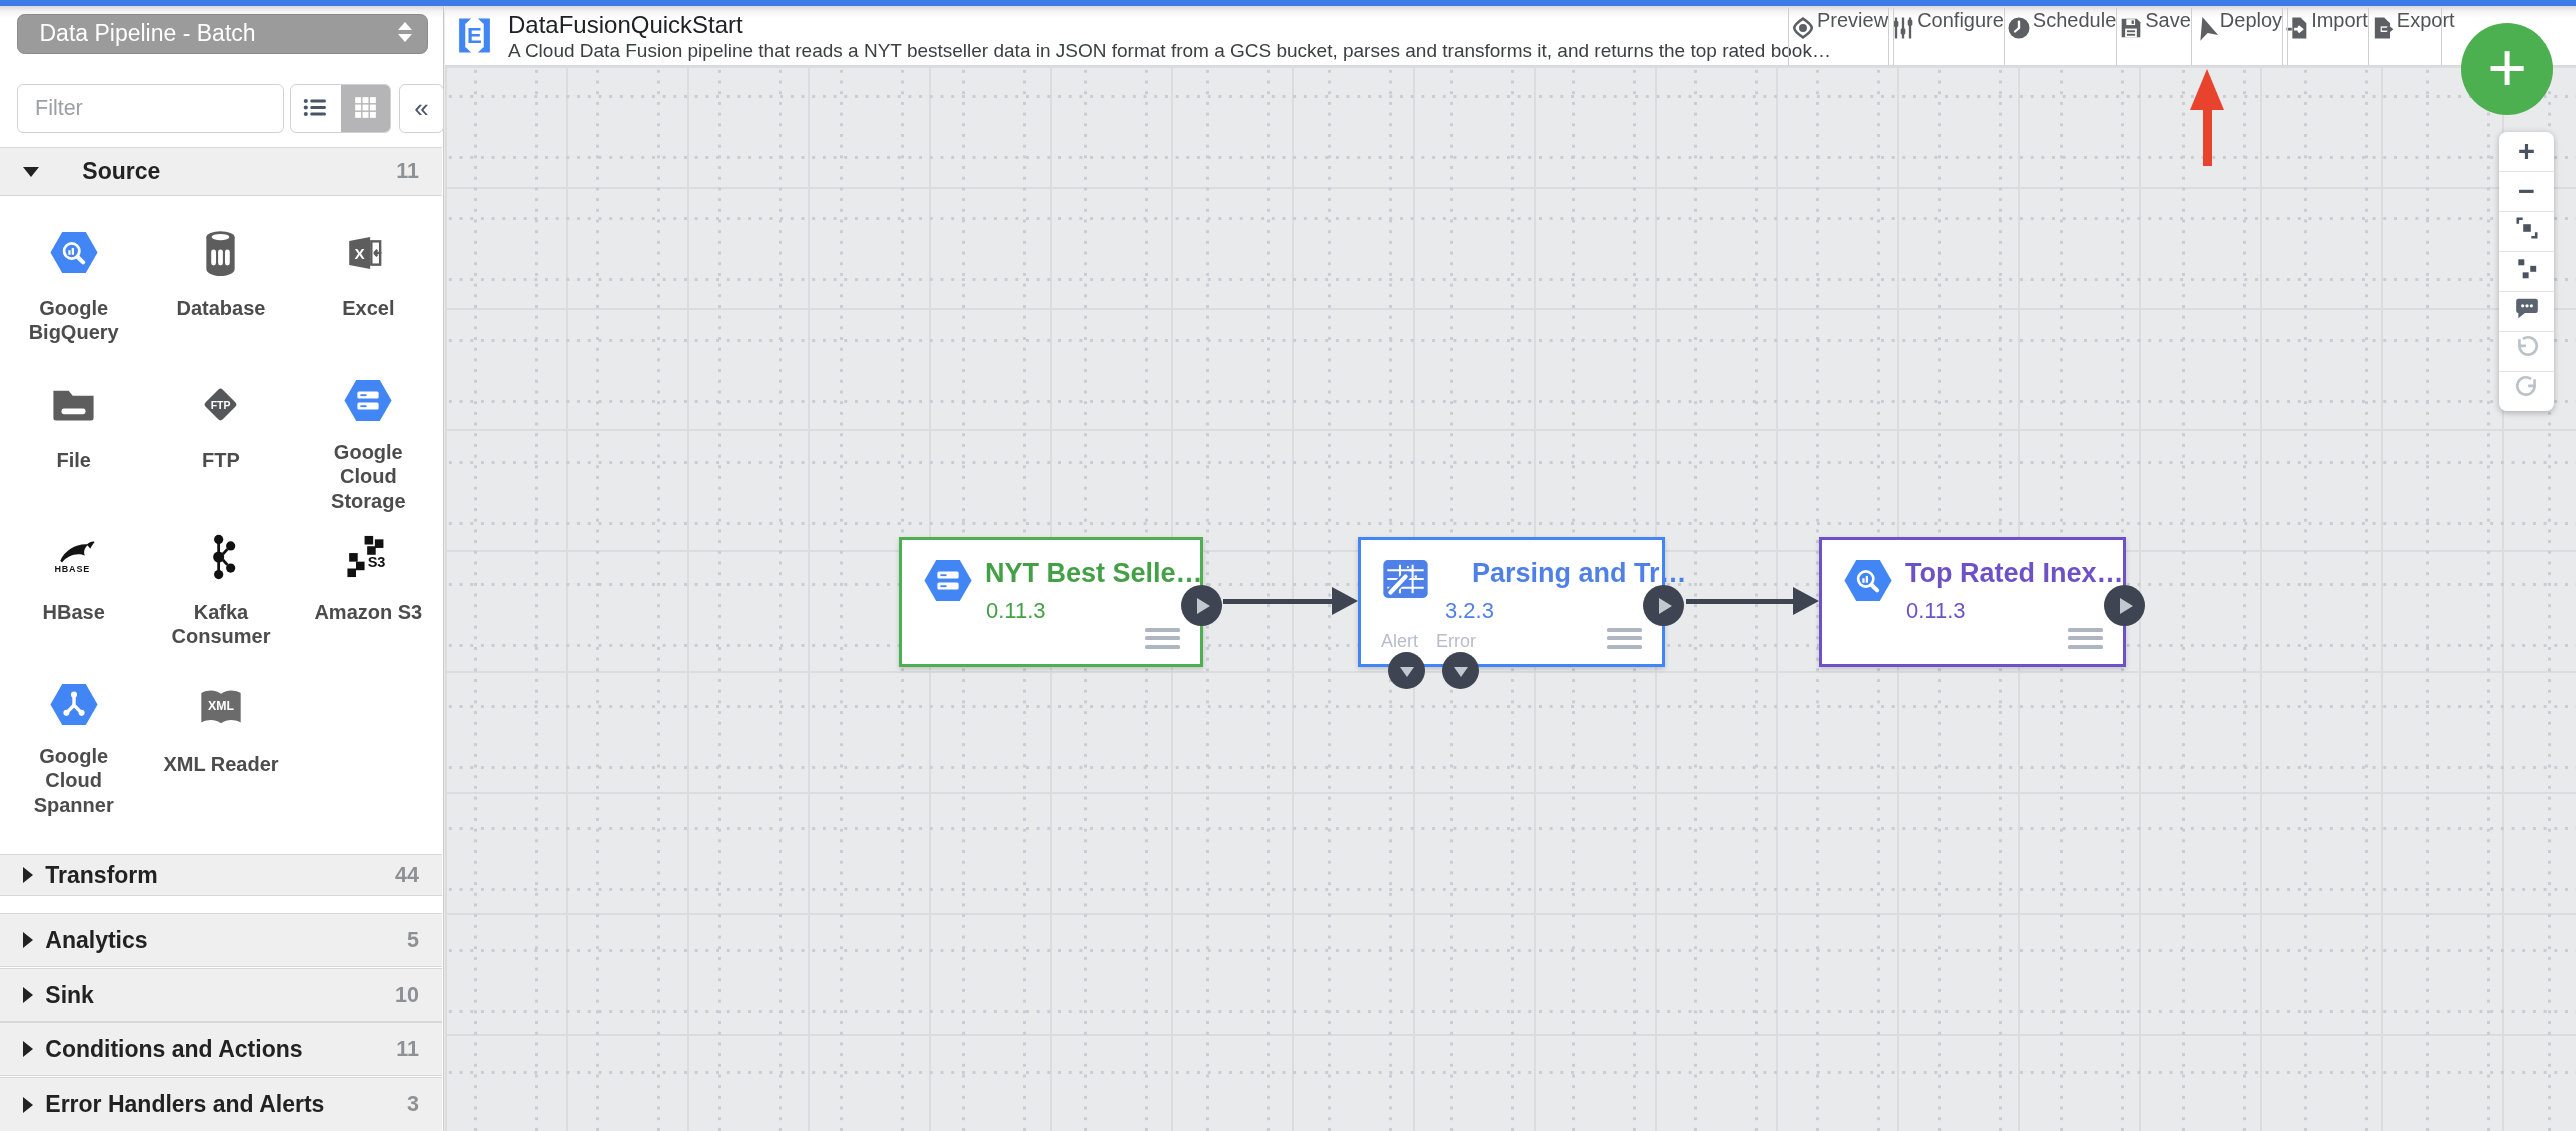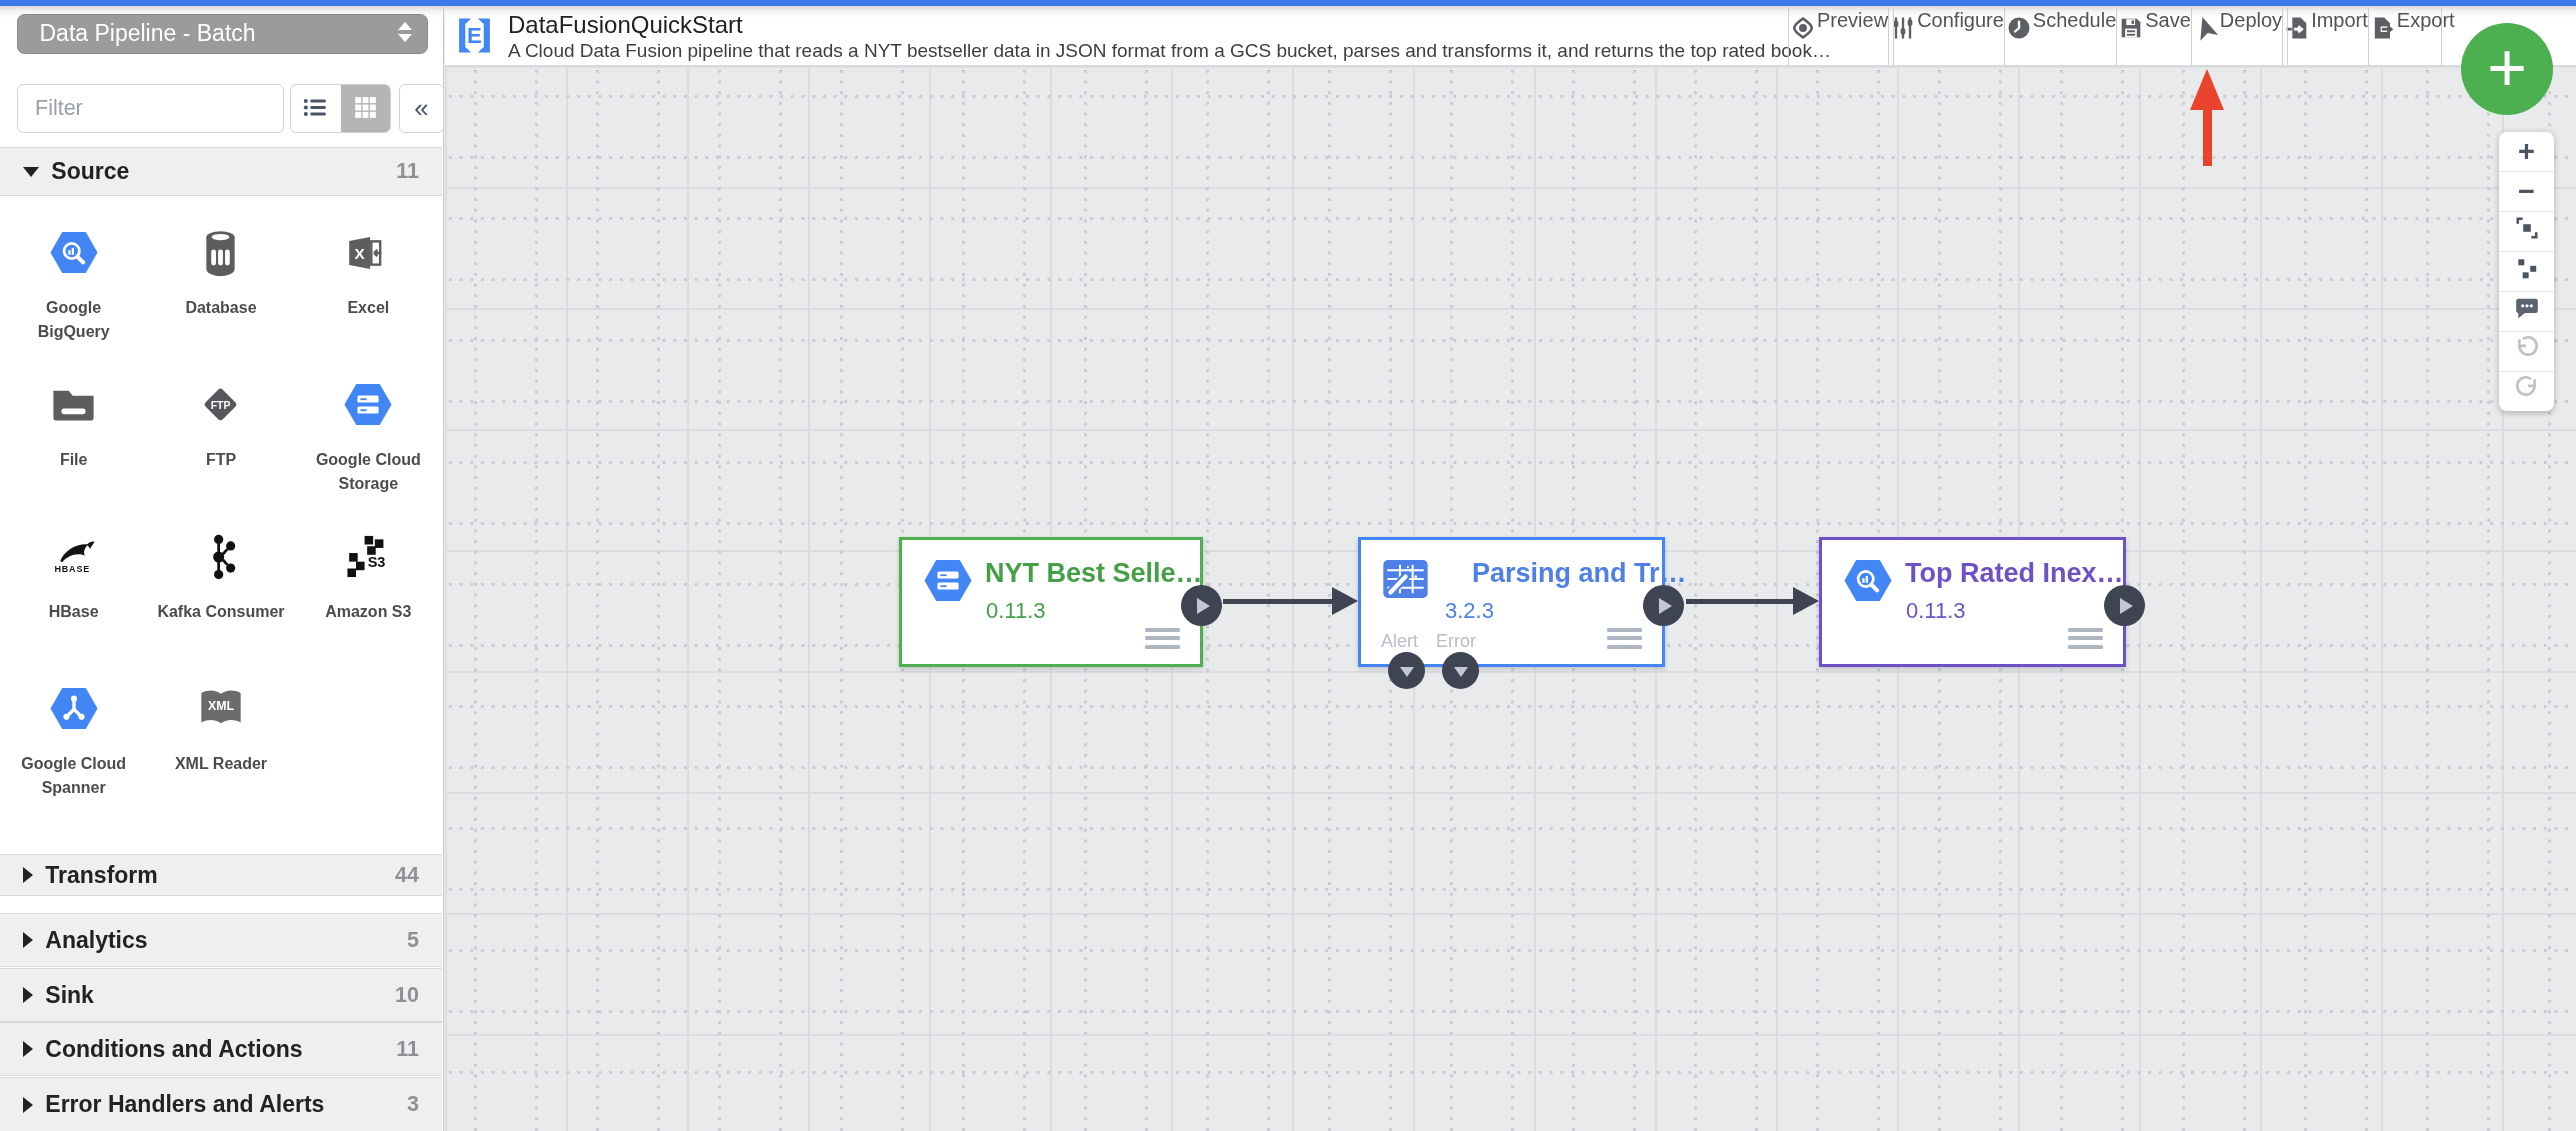--- a/index.html
+++ b/index.html
@@ -36,21 +36,21 @@
   .sechead .tri-down{width:0;height:0;border-left:8.4px solid transparent;border-right:8.4px solid transparent;
        border-top:10px solid #222;margin-right:12.3px;}
   .sechead .tri-right{width:0;height:0;border-top:8.4px solid transparent;border-bottom:8.4px solid transparent;
        border-left:10px solid #222;margin-right:12.3px;}
   .sechead .t{font-size:23px;font-weight:700;color:#222;}
   .sechead .c{margin-left:auto;font-size:21.5px;font-weight:700;color:#8d9195;}
   .itemsgrid{position:absolute;left:0;top:190px;width:442px;height:657px;background:#fff;
        display:grid;grid-template-columns:1fr 1fr 1fr;grid-auto-rows:152px;padding-top:9.2px;box-sizing:border-box;}
   .pitem{display:flex;flex-direction:column;align-items:center;padding-top:23px;cursor:grab;}
   .pitem .ic{height:49px;display:flex;align-items:center;justify-content:center;}
-  .pitem .lb{margin-top:18.4px;font-size:16px;line-height:24.6px;font-weight:700;color:#4c4c4c;
+  .pitem .lb{margin-top:18.4px;font-size:20px;line-height:24.6px;font-weight:700;color:#4c4c4c;
        text-align:center;max-width:130px;}
   
   .hdr{position:absolute;left:445px;top:6.1px;width:2131px;height:60px;background:#fff;
        border-bottom:1.5px solid #d8d8d8;box-sizing:border-box;}
   .logo{position:absolute;left:9.2px;top:9.2px;width:41px;height:41px;}
   .htitle{position:absolute;left:63px;top:4.6px;font-size:24px;color:#202124;}
   .hdesc{position:absolute;left:63px;top:34px;font-size:19px;color:#3c4043;white-space:nowrap;}
   .acts{position:absolute;left:1343px;top:1.5px;width:652px;height:57px;display:flex;
         border-left:1.5px solid #cfcfd1;border-right:1.5px solid #cfcfd1;}
   .acell{flex:1;display:flex;flex-direction:row;cursor:pointer;position:relative;}
@@ -153,21 +153,21 @@
               </g>
             </svg>
         </span>
       </div>
     </div>
 
     <div class="collapse">
       <span>«</span>
     </div>
 
-    <div class="sechead" style="top:141px;height:49px;">
+    <div class="sechead" style="top:141px;height:49px;gap:31px;">
       <span class="tri-down"></span>
       <span class="t">Source</span>
       <span class="c">11</span>
     </div>
 
     <div class="itemsgrid">
 
       <div class="pitem">
         <span class="ic">
           <svg width="48" height="41" viewBox="0 0 62 54">

